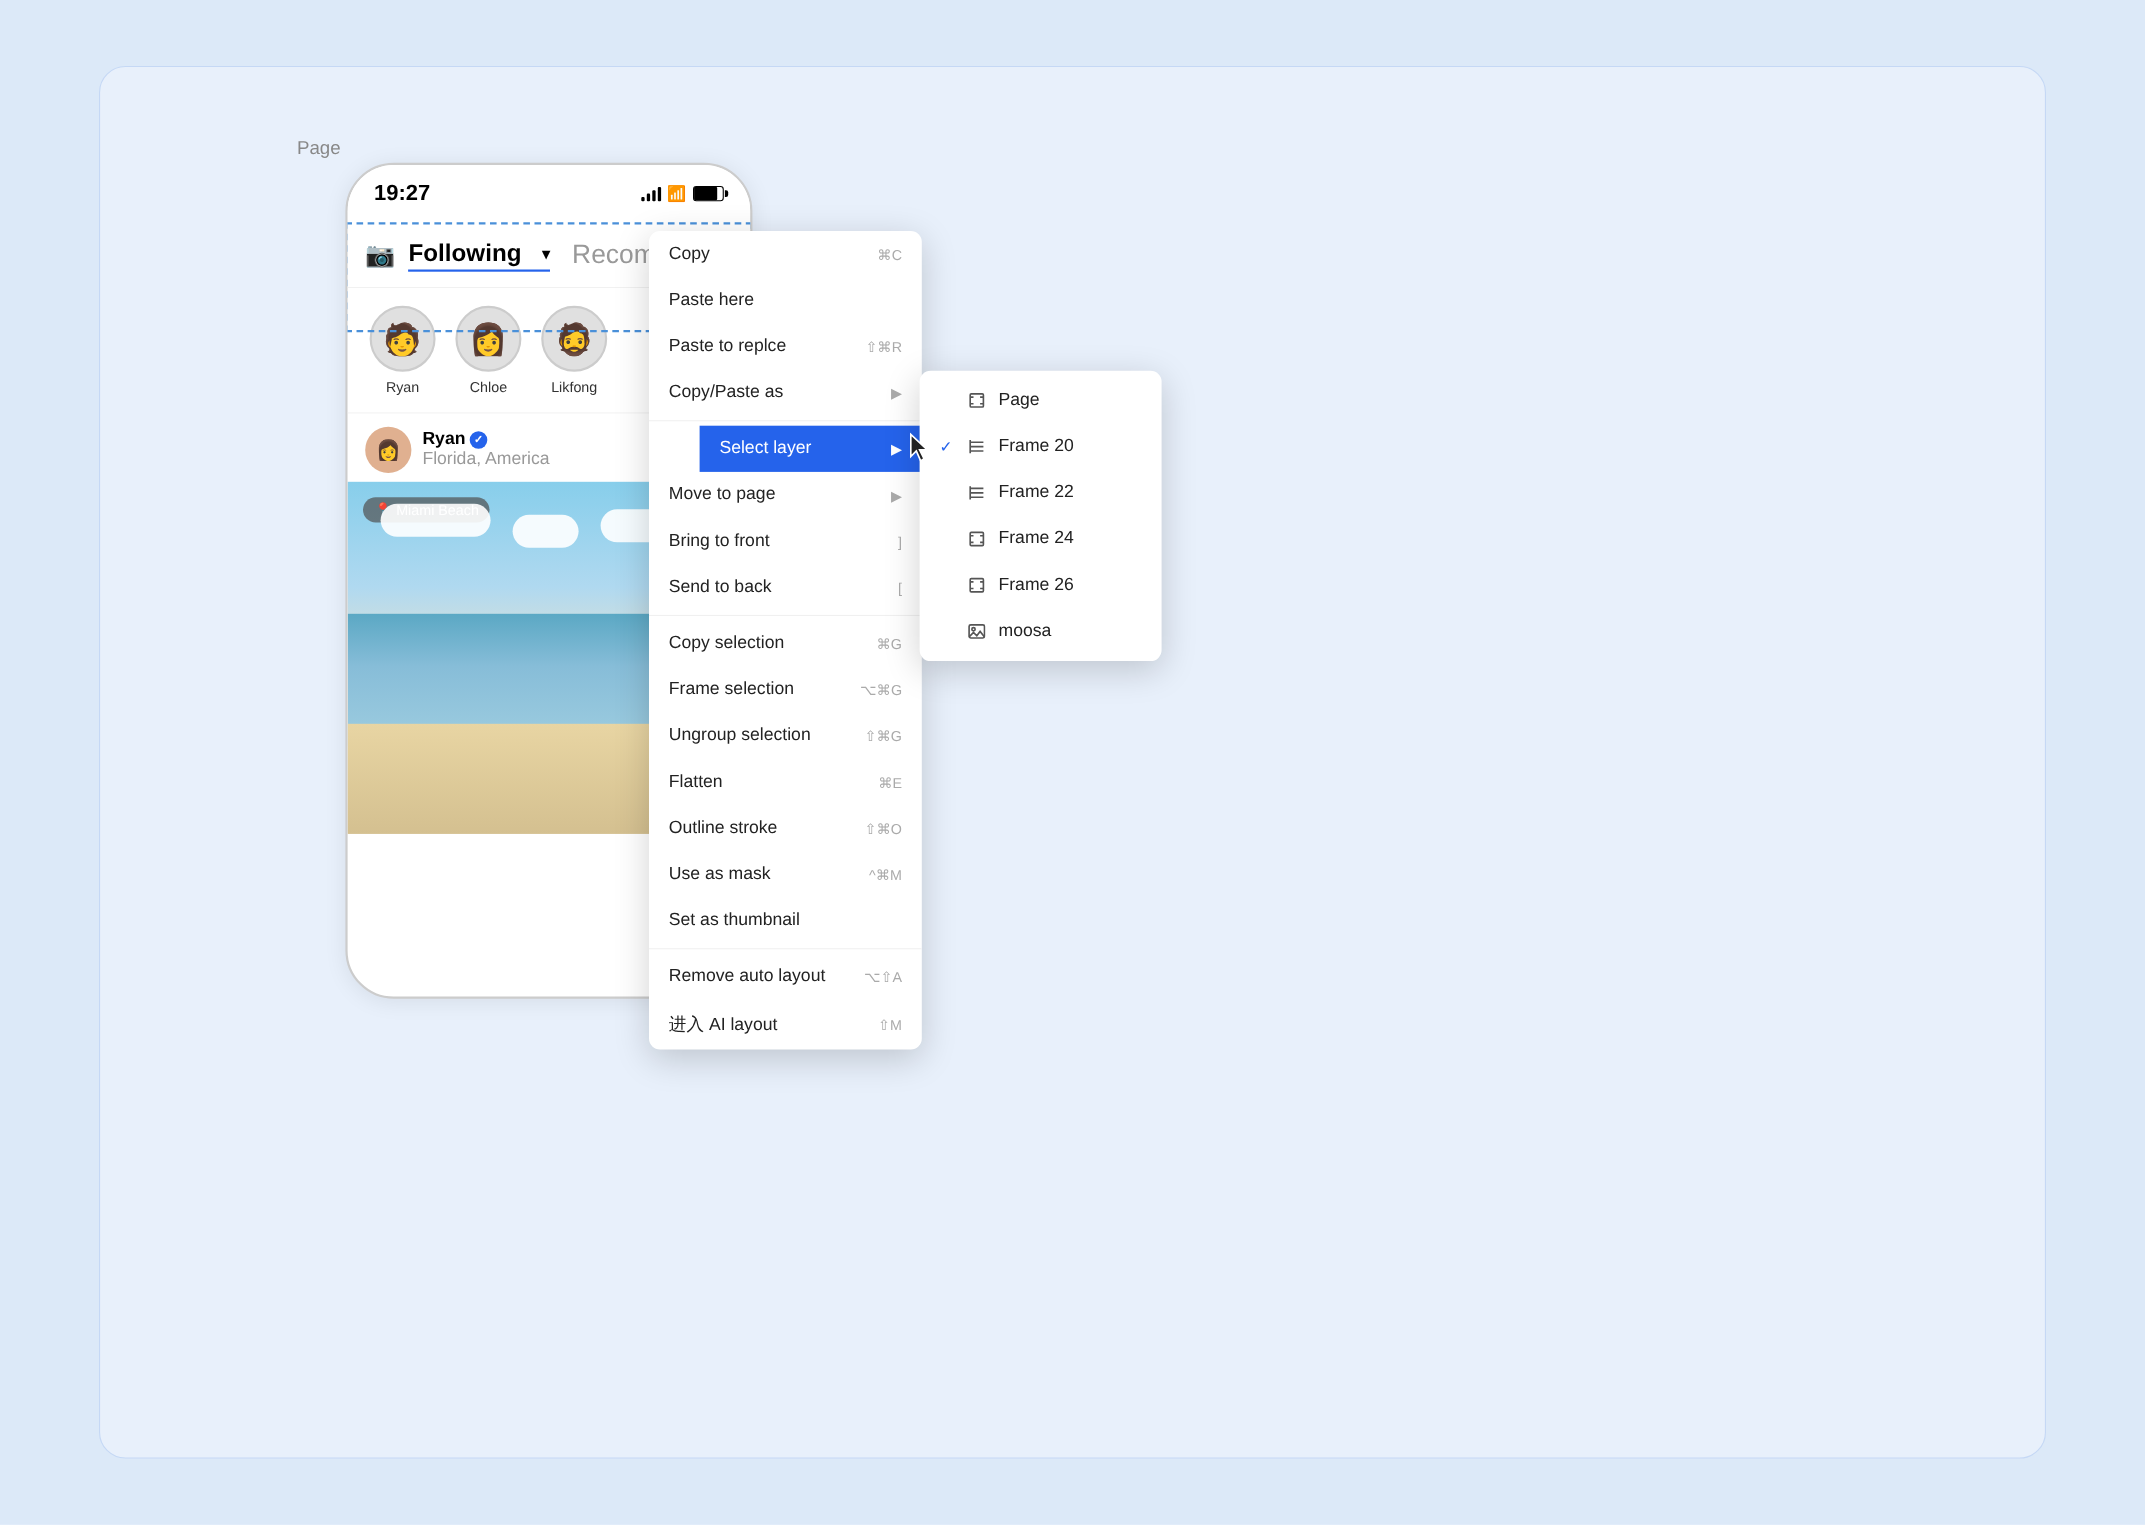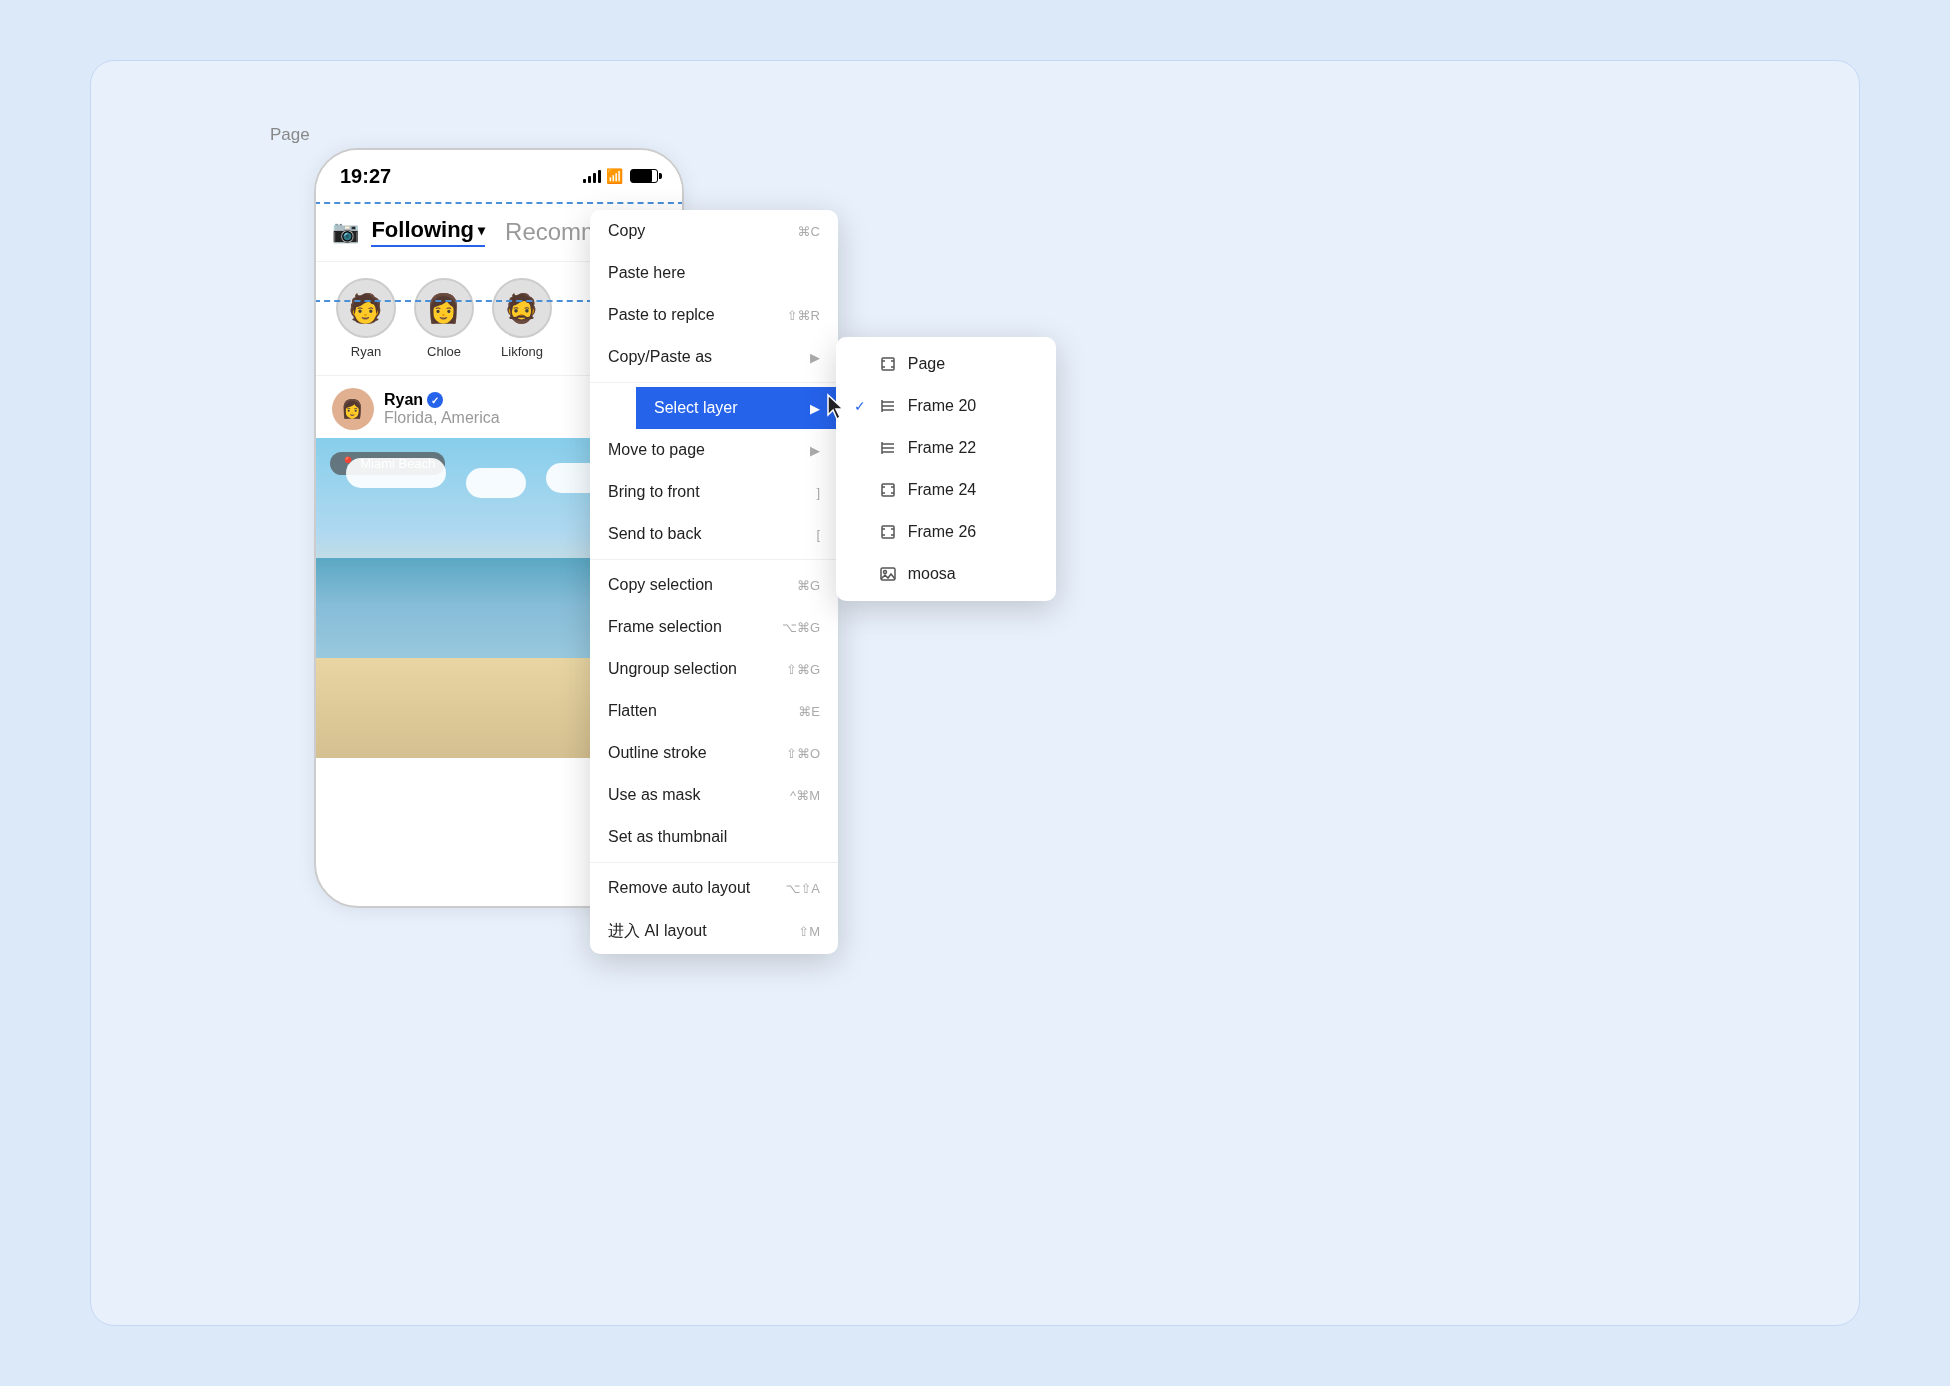--- a/index.html
+++ b/index.html
@@ -129,21 +129,21 @@
     }
 
     .nav-camera {
       font-size: 22px;
       color: #555;
     }
 
     .nav-following {
       display: flex;
       align-items: center;
-      gap: 4px;
+      gap: 19px;
       font-size: 22px;
       font-weight: 600;
       color: #000;
       border-bottom: 2.5px solid #2563eb;
       padding-bottom: 2px;
     }
 
     .nav-recommend {
       font-size: 24px;
       color: #999;

